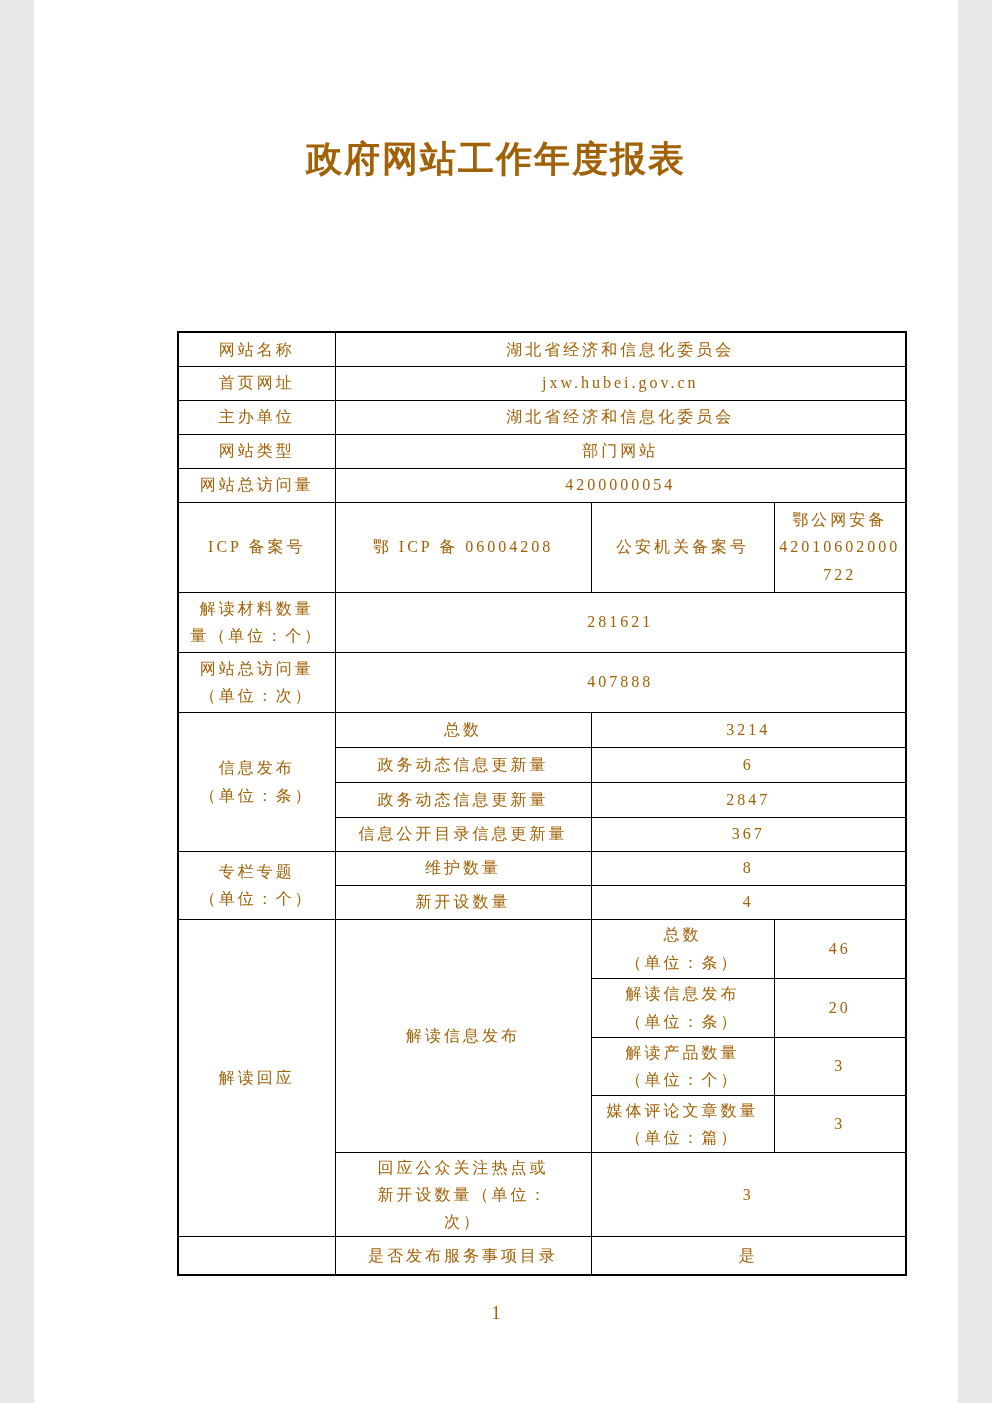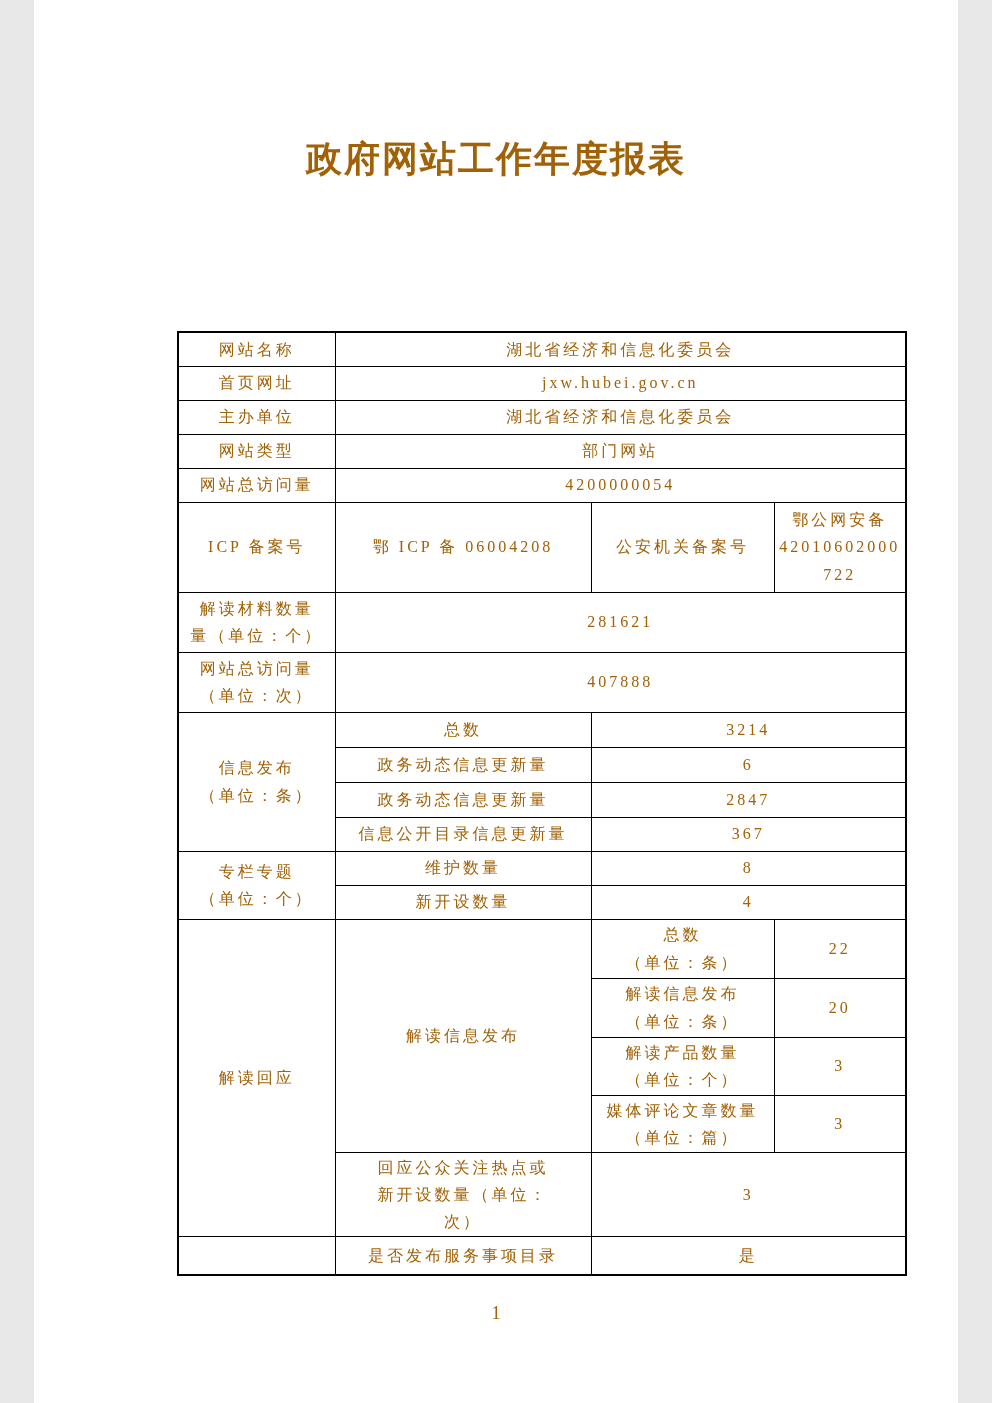--- a/index.html
+++ b/index.html
@@ -149,21 +149,21 @@
     <tr class="h34">
       <td>新开设数量</td>
       <td colspan="2">4</td>
     </tr>
 
     <tr class="h59">
       <td rowspan="5">解读回应</td>
       <td rowspan="4">解读信息发布</td>
       <td class="wrap">总数
 （单位：条）</td>
-      <td>22</td>
+      <td>46</td>
     </tr>
     <tr class="h59">
       <td class="wrap">解读信息发布
 （单位：条）</td>
       <td>20</td>
     </tr>
     <tr class="h58">
       <td class="wrap">解读产品数量
 （单位：个）</td>
       <td>3</td>

